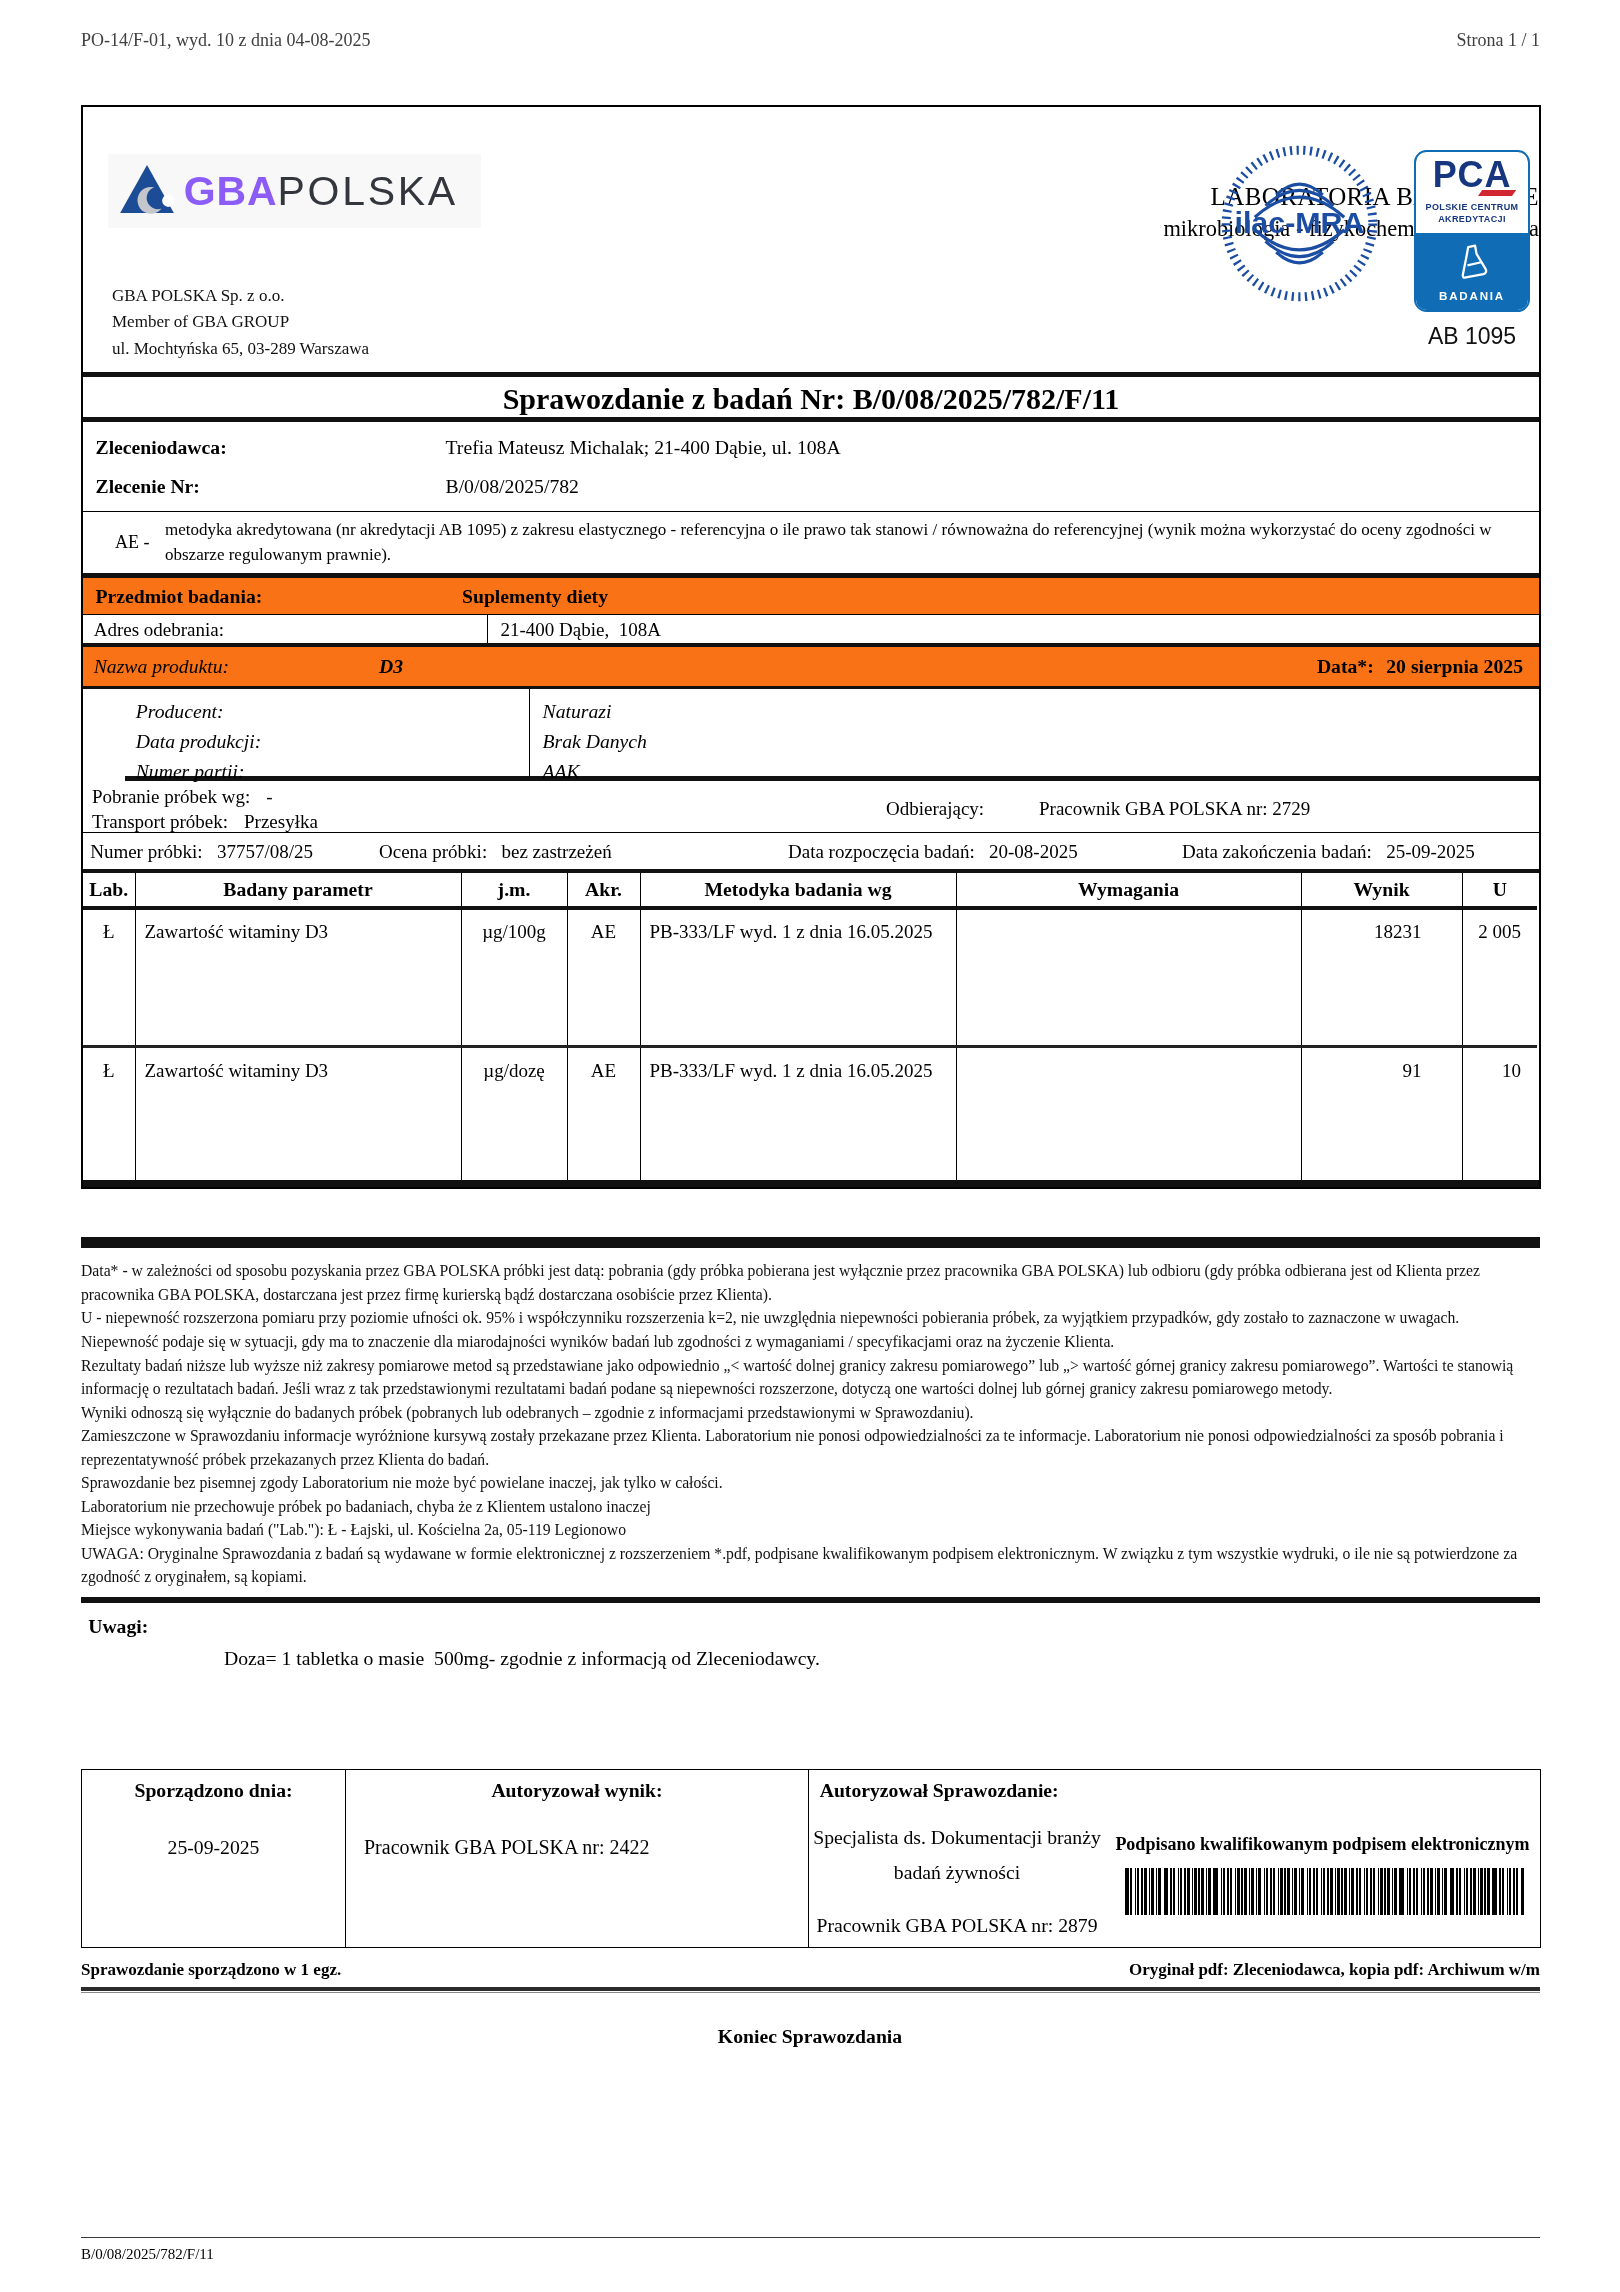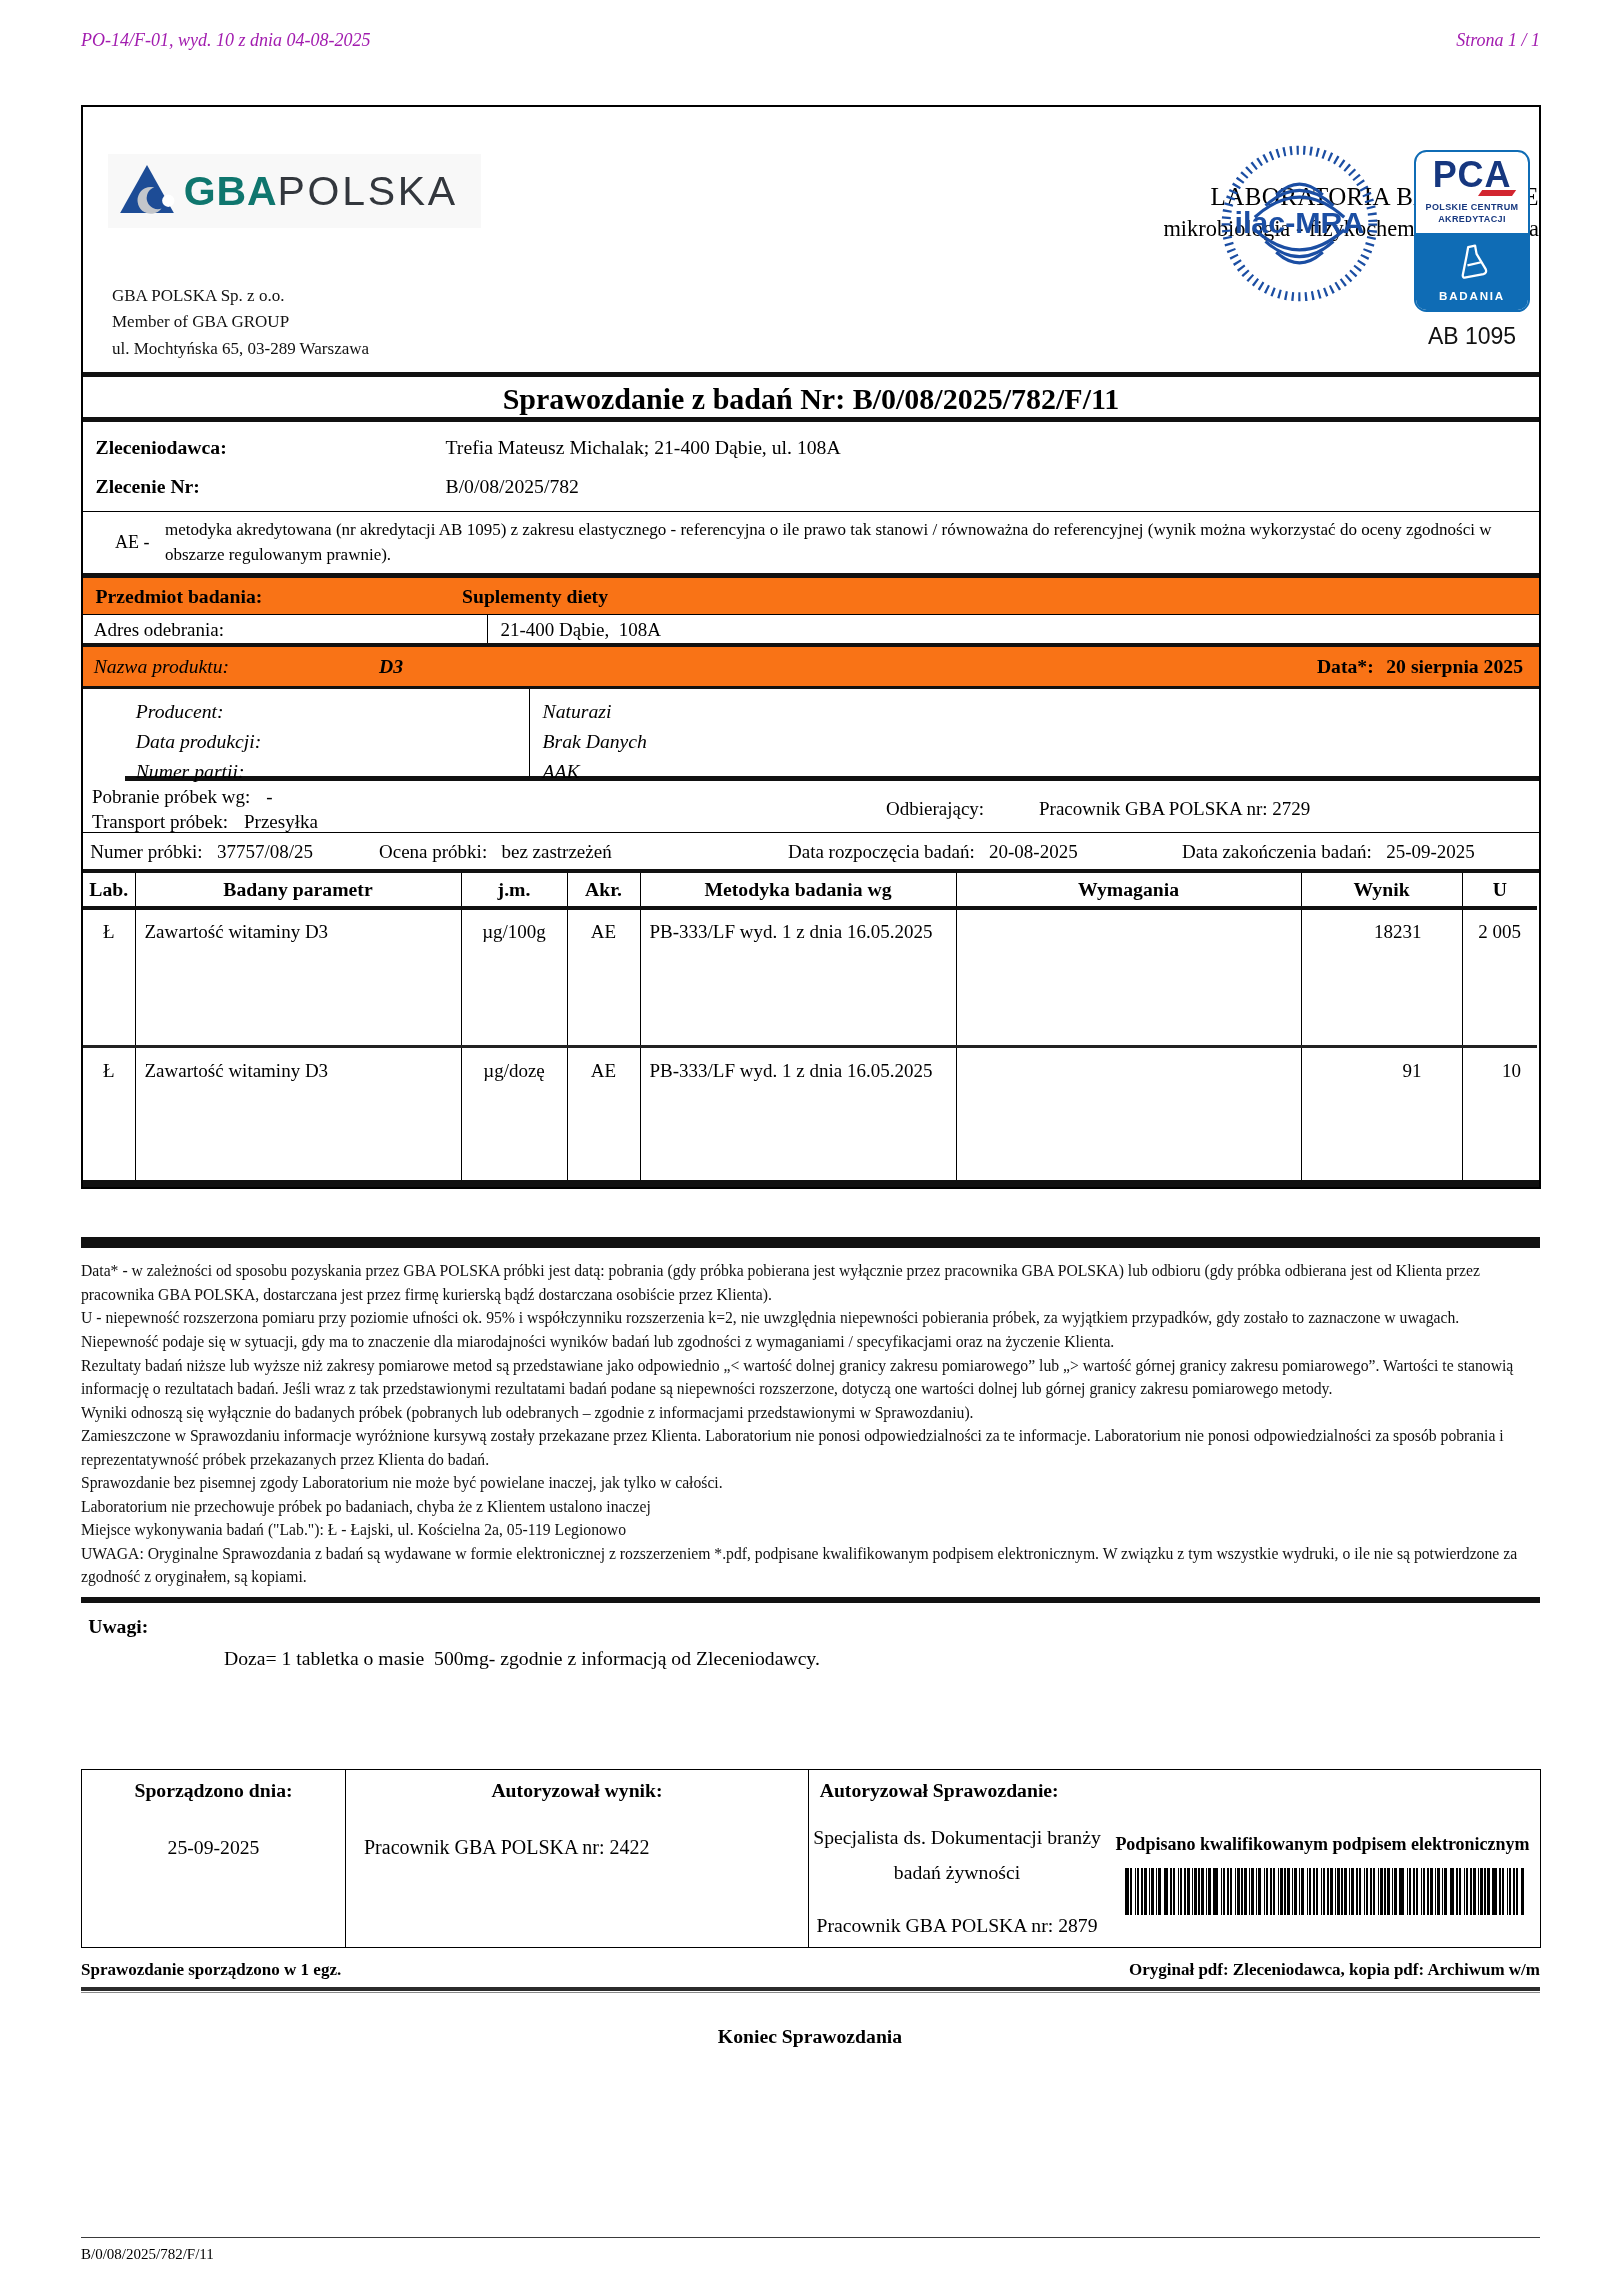--- a/index.html
+++ b/index.html
@@ -3,30 +3,30 @@
 <meta charset="utf-8">
 <style>
   * { margin:0; padding:0; box-sizing:border-box; }
   html,body { background:#ffffff; }
   .page {
     position:relative; width:1620px; height:2293px; background:#fff;
     font-family:"Liberation Serif", serif; color:#000; overflow:hidden;
   }
   
   .doc-header { margin:30px 80px 0 81px; display:flex; justify-content:space-between;
-    font-size:18px; color:#a21caf;font-style:italic; }
+    font-size:18px; color:#404040; }
   
   .main-box { margin:54px 80px 0 81px; width:1460px; border:2.7px solid #000; background:#fff; }
 
   
   .letterhead { position:relative; height:270px; border-bottom:5.4px solid #111; }
   .logo-block { position:absolute; left:25px; top:47px; display:flex; align-items:center;
     background:#f8f8f8; padding:9px 23px 9px 10.7px; }
   .logo-text { font-family:"Liberation Sans", sans-serif; font-size:41px; letter-spacing:0.9px; margin-left:9px; }
-  .logo-text .gba { font-weight:bold; color:#0f766e; }
+  .logo-text .gba { font-weight:bold; color:#8b5cf6; }
   .logo-text .polska { font-weight:300; color:#33373d; letter-spacing:2.7px; }
   .addr { position:absolute; left:29px; top:176px; font-size:17px; line-height:1.55; color:#111; }
   .center-title { position:absolute; left:0; right:0; top:76px; text-align:right; }
   .center-title .l1 { font-size:25px; letter-spacing:0.4px; }
   .center-title .l2 { font-size:22.4px; margin-top:5.4px; }
   .ilac { position:absolute; right:159px; top:36px; width:161px; height:161px; }
   .pca-wrap { position:absolute; right:9px; top:43px; width:116px; text-align:center; }
   .pca-badge { width:116px; border:2.7px solid #0f6cb5; border-radius:12.5px; overflow:hidden; background:#fff;
     font-family:"Liberation Sans", sans-serif; }
   .pca-top { position:relative; padding:5.4px 3.6px 7.2px 3.6px; }

